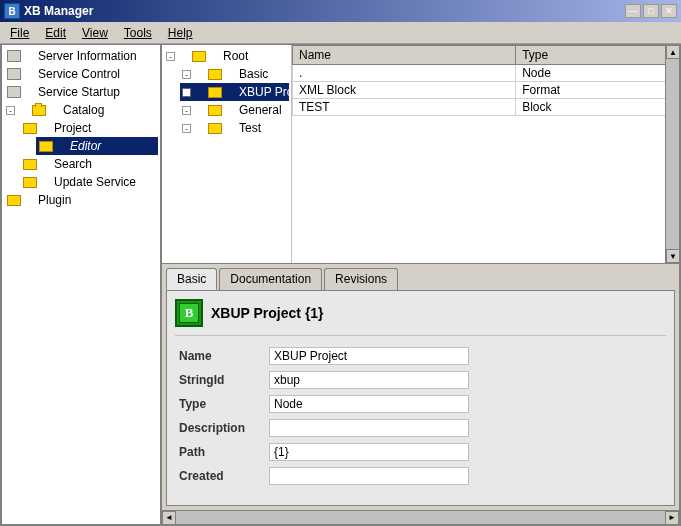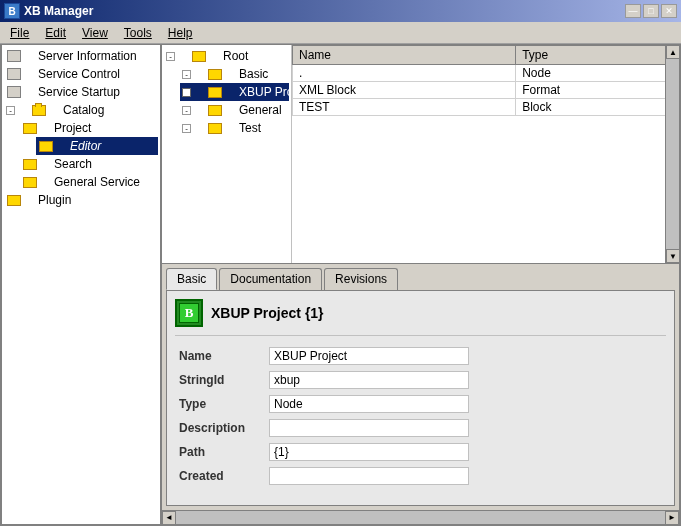--- a/index.html
+++ b/index.html
@@ -368,21 +368,21 @@
       <div class="tree-icon">
         <div class="folder-icon-small"></div>
       </div>
       <span>Search</span>
     </div>
 
     <div class="tree-item indent1">
       <div class="tree-icon">
         <div class="folder-icon-small"></div>
       </div>
-      <span>General Service</span>
+      <span>Update Service</span>
     </div>
 
     <div class="tree-item">
       <div class="tree-icon">
         <div class="folder-icon-small"></div>
       </div>
       <span>Plugin</span>
     </div>
 
   </div>

